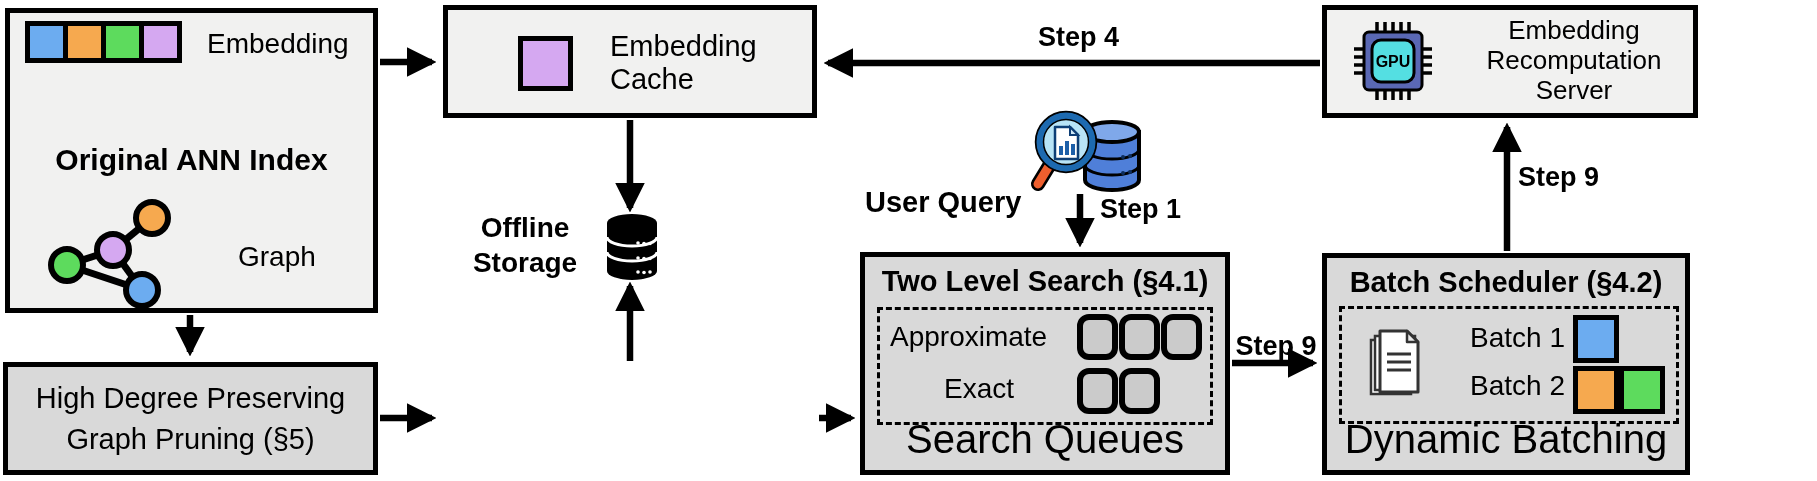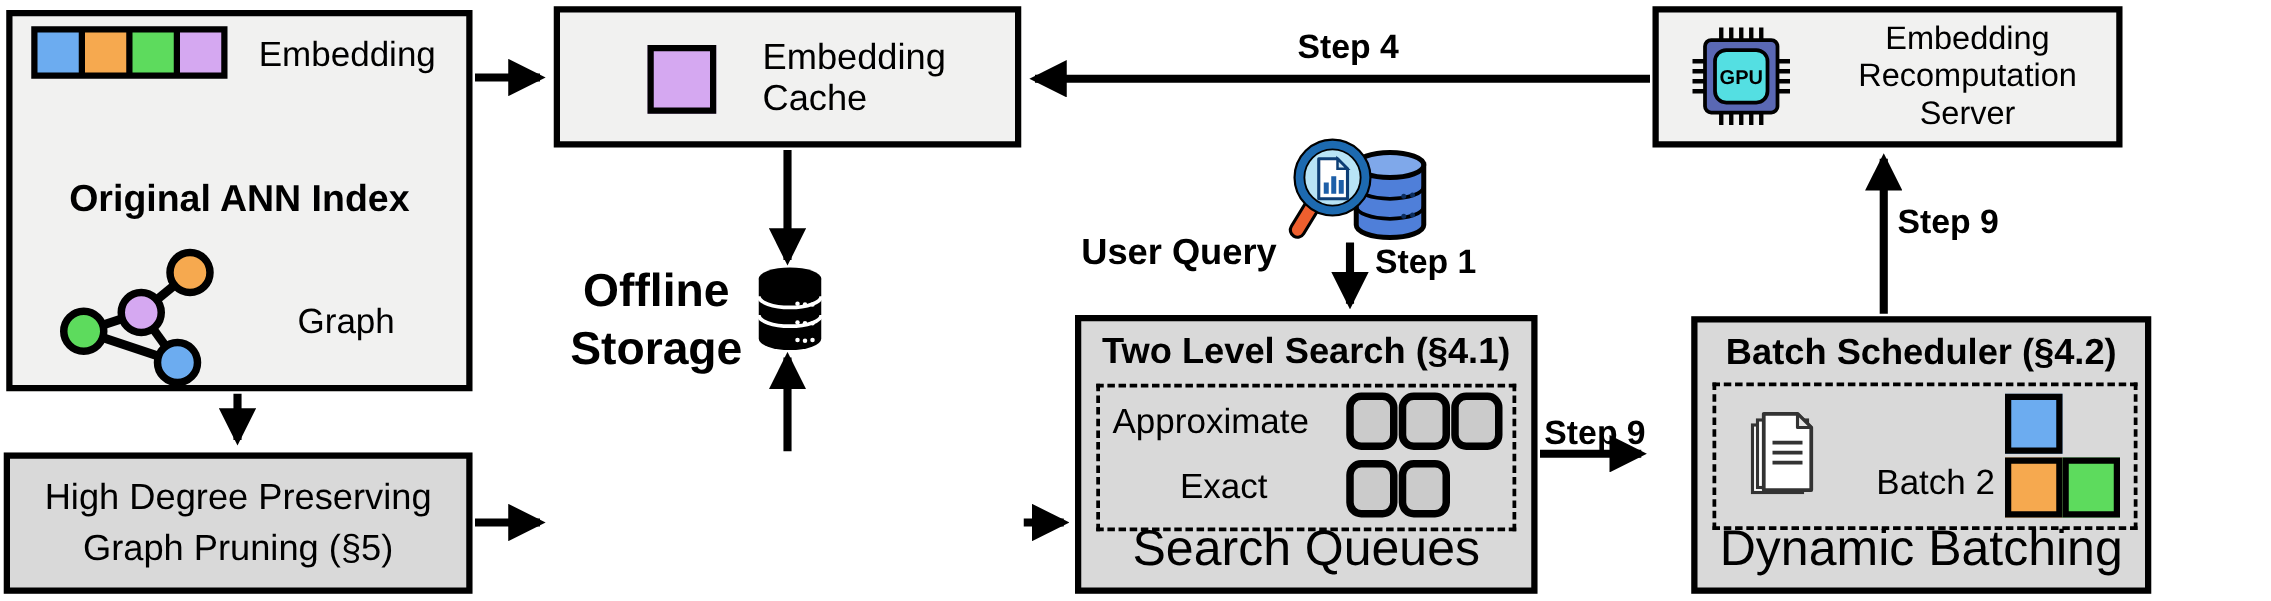--- a/index.html
+++ b/index.html
@@ -66,21 +66,21 @@
 
   <div class="panel grey" style="left:3px; top:362px; width:375px; height:113px; display:flex; align-items:center; justify-content:center;">
     <div class="t wrap center" style="position:static; width:330px; font-size:29px; line-height:1.4;">High Degree Preserving Graph Pruning (§5)</div>
   </div>
 
   <div class="panel" style="left:443px; top:5px; width:374px; height:113px;">
     <div class="cache-sq" style="left:70px; top:26px;"></div>
     <div class="t wrap" style="left:162px; top:20px; width:175px; font-size:29px; line-height:1.15;">Embedding Cache</div>
   </div>
 
-  <div class="t bold wrap center" style="left:455px; top:210px; width:140px; font-size:37px; line-height:1.25;">Offline Storage</div>
+  <div class="t bold wrap center" style="left:455px; top:210px; width:140px; font-size:28px; line-height:1.25;">Offline Storage</div>
   <svg width="54" height="68" viewBox="0 0 54 68" style="position:absolute; left:605px; top:213px;">
     <path d="M2,10 V58 a25,9 0 0 0 50,0 V10 Z" fill="#000"></path>
     <ellipse cx="27" cy="10" rx="25" ry="9" fill="#000"></ellipse>
     <path d="M2,24 a25,9 0 0 0 50,0" stroke="#fff" stroke-width="3" fill="none"></path>
     <path d="M2,39 a25,9 0 0 0 50,0" stroke="#fff" stroke-width="3" fill="none"></path>
     <circle cx="33" cy="30" r="1.8" fill="#fff"></circle>
       <circle cx="39" cy="30.5" r="1.8" fill="#fff"></circle>
       <circle cx="45" cy="30.5" r="1.8" fill="#fff"></circle>
     <circle cx="33" cy="45" r="1.8" fill="#fff"></circle>
       <circle cx="39" cy="45.5" r="1.8" fill="#fff"></circle>
@@ -127,32 +127,33 @@
         <div class="queue-sq"></div>
       </div>
     <div class="t right" style="left:25px; top:116px; width:178px;text-align:center;">Exact</div>
     <div class="queue-row" style="left:212px; top:111px;">
         <div class="queue-sq"></div>
         <div class="queue-sq"></div>
       </div>
     <div class="panel-footer">Search Queues</div>
   </div>
 
-  <div class="panel grey" style="left:1353px; top:253px; width:368px; height:222px;">
+  <div class="panel grey" style="left:1322px; top:253px; width:368px; height:222px;">
     <div class="panel-title" style="top:8px;">Batch Scheduler (§4.2)</div>
     <div class="dashedbox" style="left:12px; top:48px; width:340px; height:118px;"></div>
     <svg width="58" height="72" viewBox="0 0 58 72" style="position:absolute; left:40px; top:70px;">
       <rect x="4" y="12" width="40" height="54" fill="#fff" stroke="#333" stroke-width="2.5"></rect>
       <rect x="8" y="8" width="40" height="54" fill="#fff" stroke="#333" stroke-width="2.5"></rect>
       <path d="M13,3 h27 l11,11 v50 h-38 z" fill="#fff" stroke="#333" stroke-width="3" stroke-linejoin="round"></path>
       <path d="M40,3 l11,11 h-11 z" fill="#e8e8e8" stroke="#333" stroke-width="2.5" stroke-linejoin="round"></path>
       <line x1="20" y1="26" x2="44" y2="26" stroke="#333" stroke-width="3"></line>
       <line x1="20" y1="34" x2="44" y2="34" stroke="#333" stroke-width="3"></line>
       <line x1="20" y1="42" x2="44" y2="42" stroke="#333" stroke-width="3"></line>
     </svg>
+    <div class="t right" style="left:120px; top:64px; width:118px;">Batch 1</div>
     <div class="batch-row" style="left:246px; top:57px;">
         <div class="batch-sq" style="background: rgb(108, 172, 240);"></div>
       </div>
     <div class="t right" style="left:120px; top:112px; width:118px;">Batch 2</div>
     <div class="batch-row" style="left:246px; top:108px;">
         <div class="batch-sq" style="background: rgb(246, 169, 79);"></div>
         <div class="batch-sq" style="background: rgb(93, 219, 93);"></div>
       </div>
     <div class="panel-footer">Dynamic Batching</div>
   </div>

